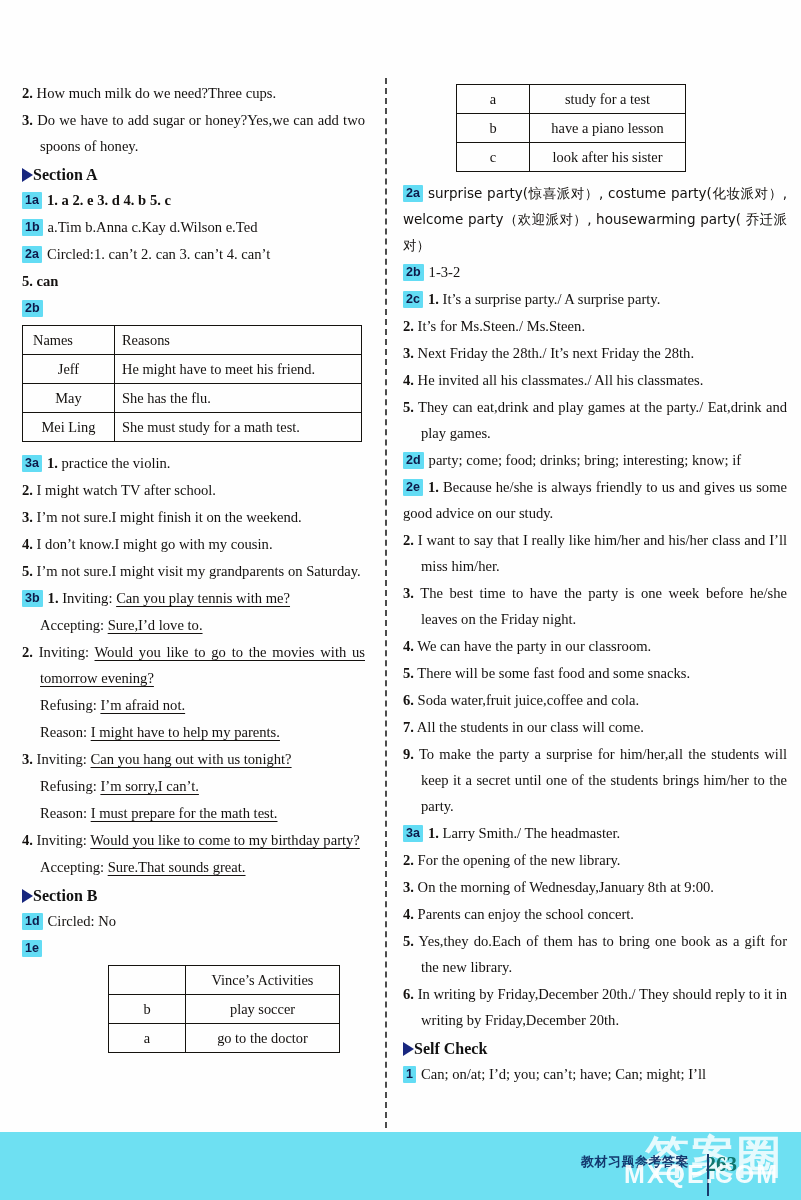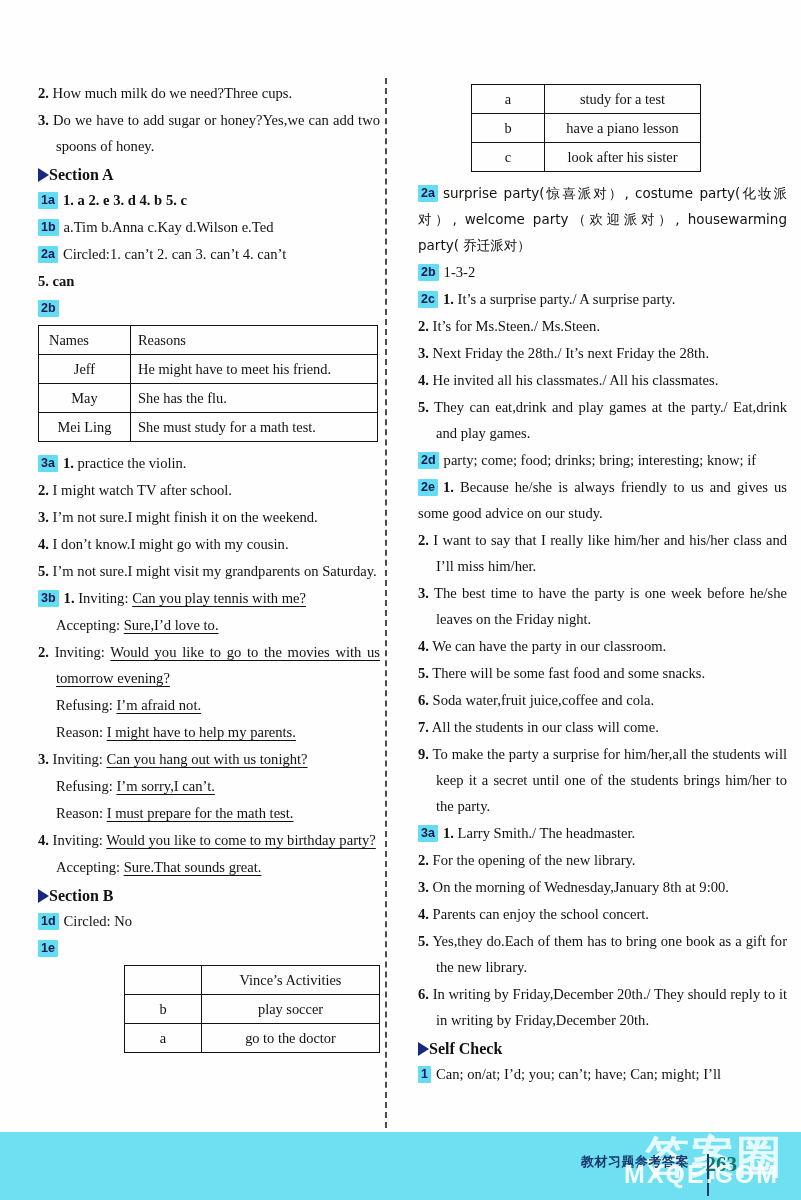--- a/index.html
+++ b/index.html
@@ -29,21 +29,21 @@
     left: 385px;
     top: 78px;
     width: 0;
     height: 1050px;
     border-left: 2px dashed #4c4c4c;
   }
 
   
   #cols {
     position: absolute;
-    left: 16px; top: 0; right: 0;
+    left: 0; top: 0; right: 0;
     height: 1132px;
     display: flex;
   }
   .col {
     box-sizing: border-box;
     padding-top: 80px;
   }
   .col-left  { width: 385px; padding-left: 22px; padding-right: 20px; }
   .col-right { width: 416px; padding-left: 18px; padding-right: 14px; }
 
@@ -129,21 +129,21 @@
   }
   table.box td {
     border: 1.3px solid #15130f;
     padding: 4px 7px;
     line-height: 20px;
   }
   table.t-2b { width: 340px; }
   table.t-2b td.k { width: 74px; text-align: center; }
   table.t-2b td.k.hdr { text-align: left; padding-left: 10px; }
 
-  table.t-1e { width: 256px; margin-left: 86px; }
+  table.t-1e { width: 232px; margin-left: 86px; }
   table.t-1e td { text-align: center; }
   table.t-1e td.c1 { width: 62px; }
 
   table.t-right { width: 230px; margin-left: 53px; }
   table.t-right td { text-align: center; }
   table.t-right td.c1 { width: 58px; }
 
   
   .u { text-decoration: underline; text-underline-offset: 2.5px; }
 

